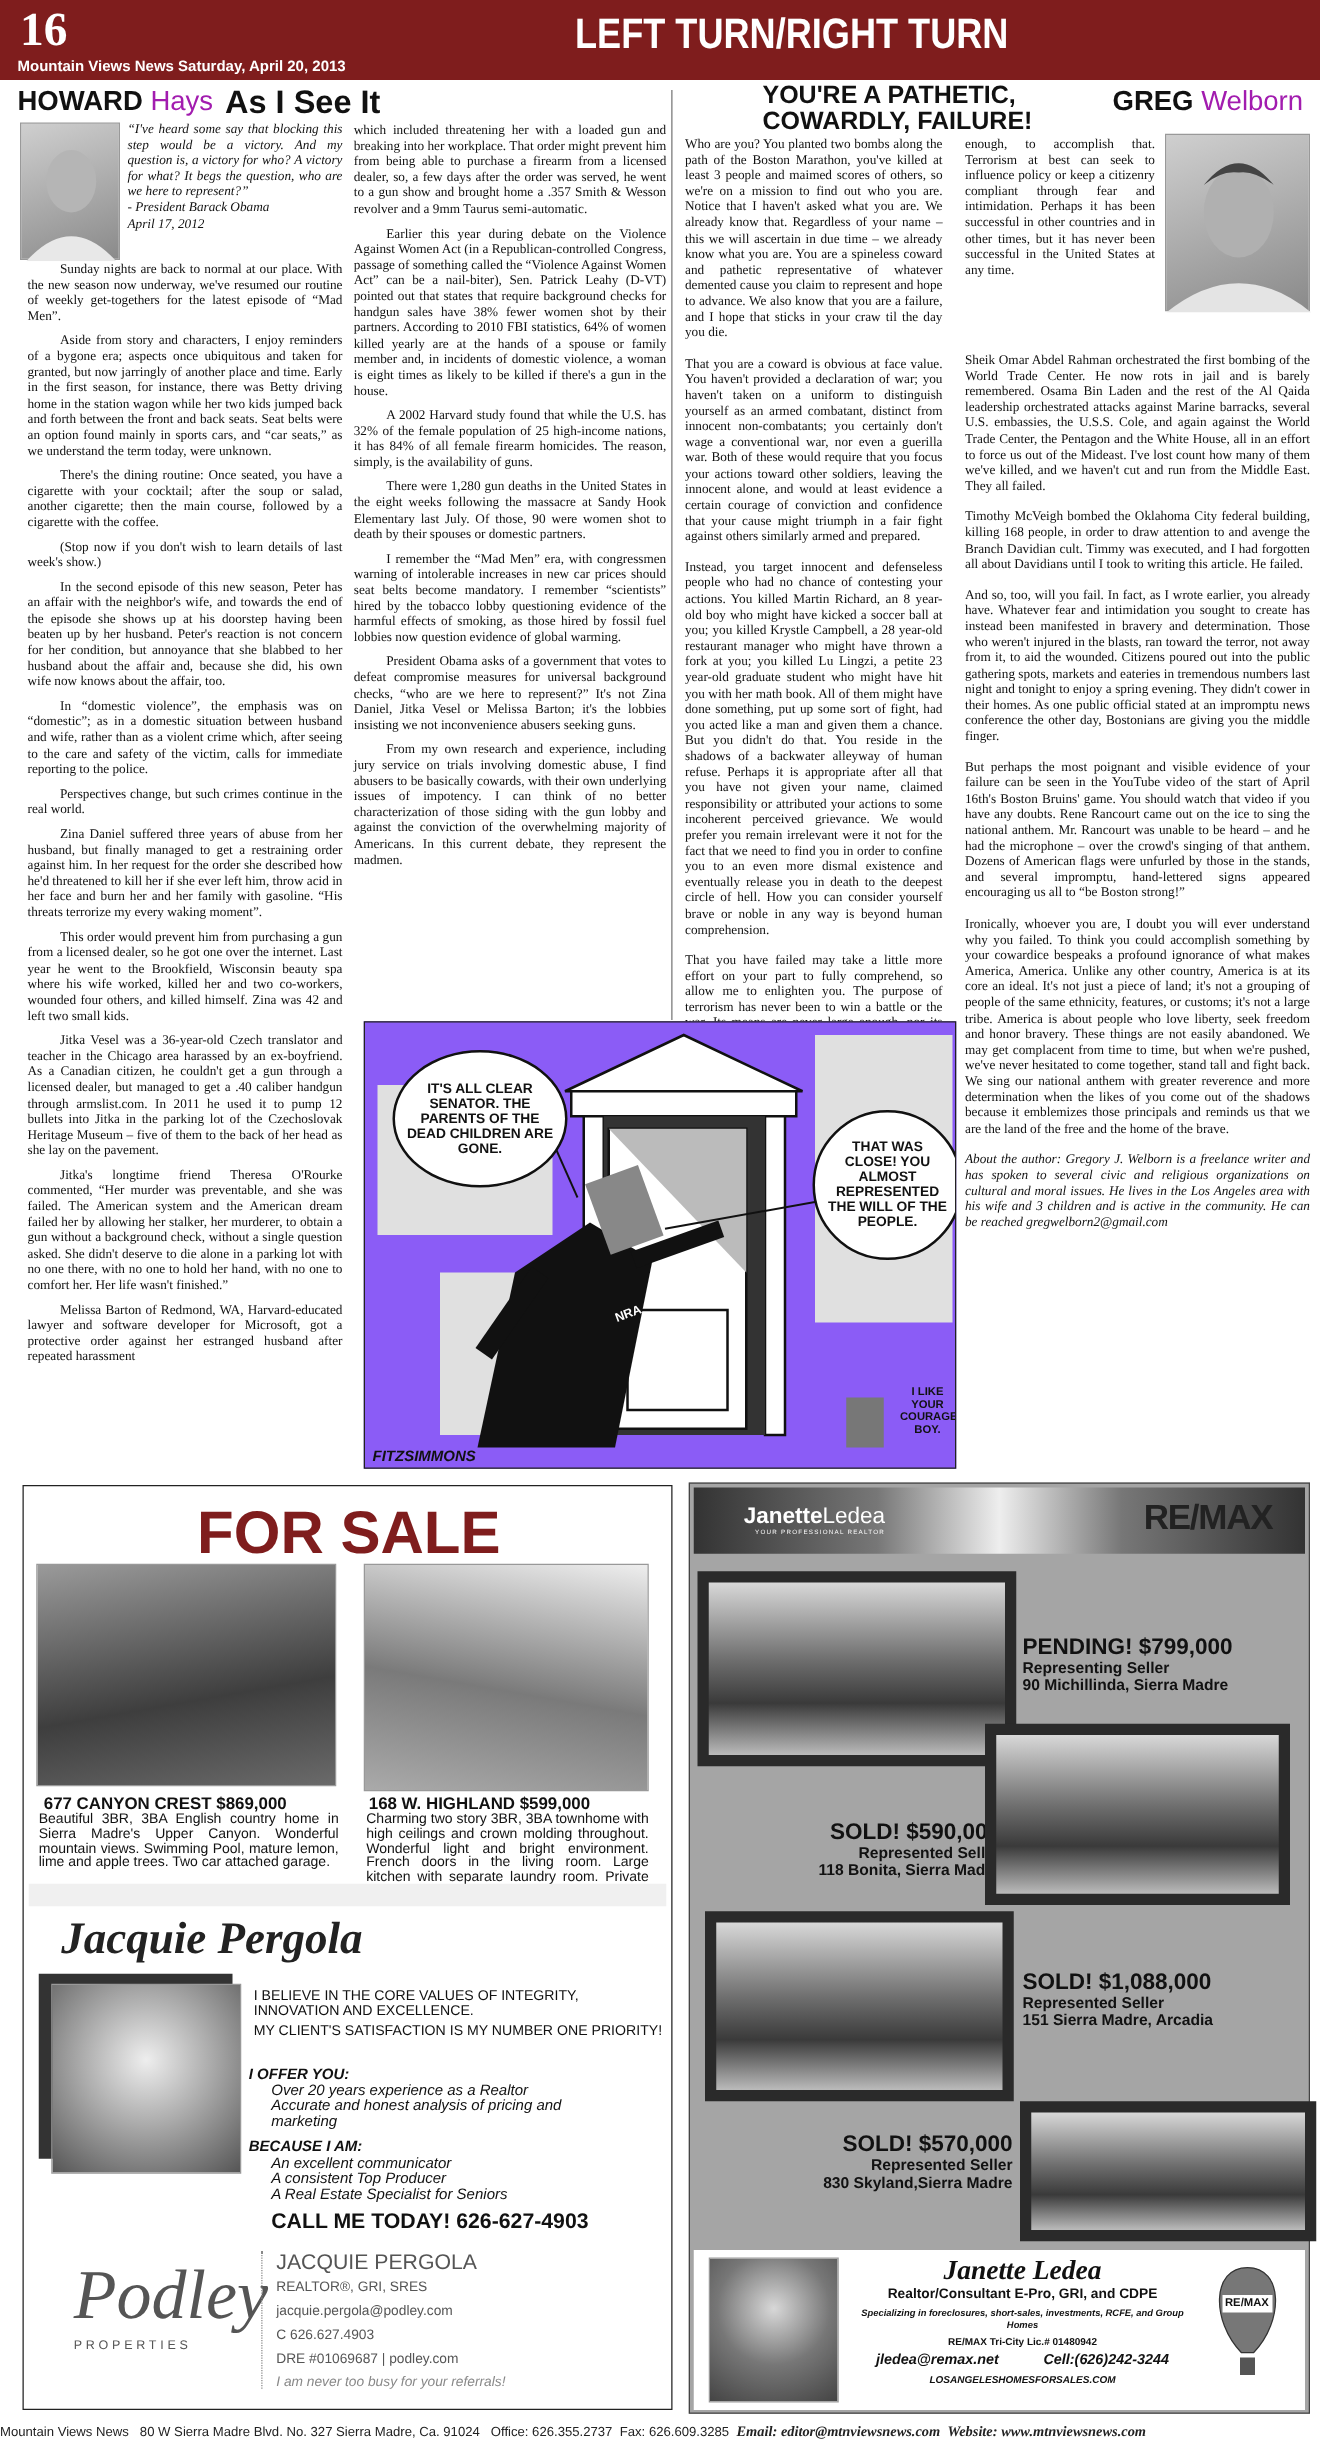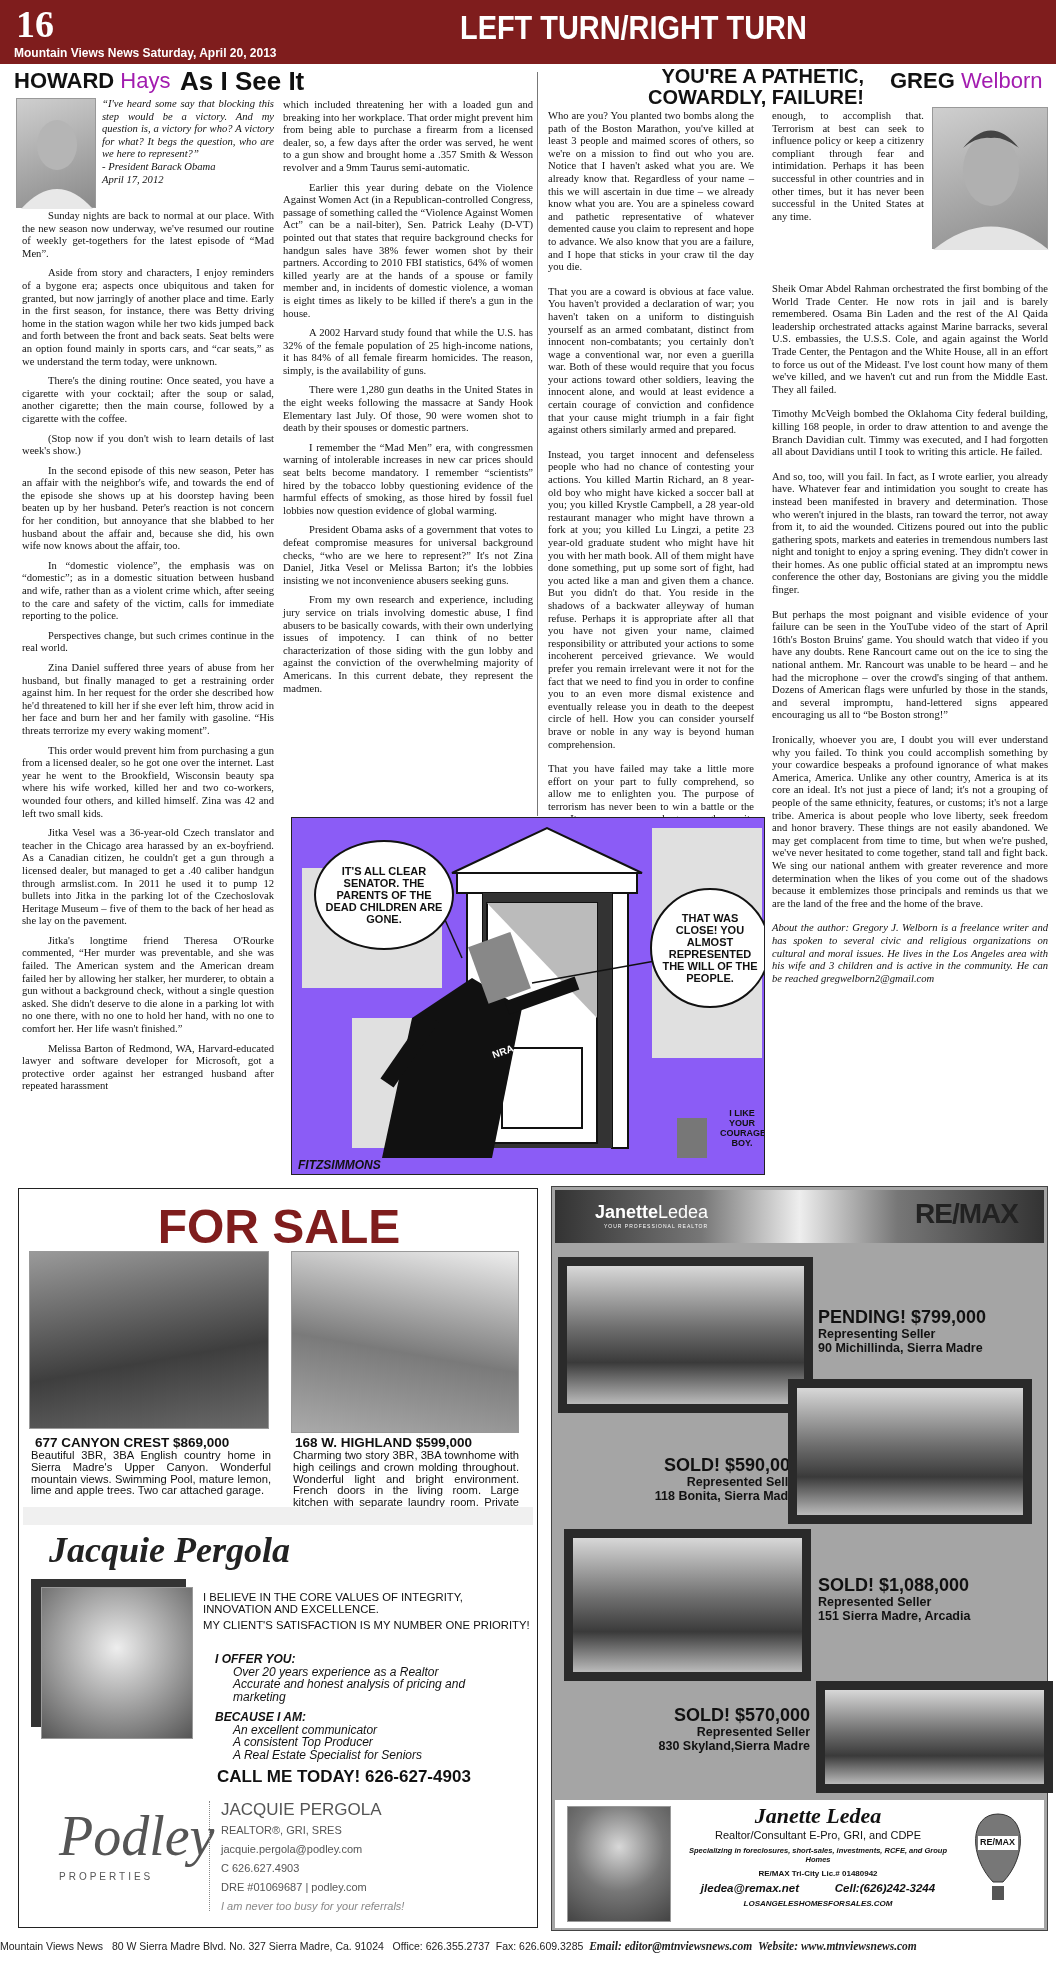--- a/index.html
+++ b/index.html
@@ -81,21 +81,21 @@
   <p class="ind">Earlier this year during debate on the Violence Against Women Act (in a Republican-controlled Congress, passage of something called the “Violence Against Women Act” can be a nail-biter), Sen. Patrick Leahy (D-VT) pointed out that states that require background checks for handgun sales have 38% fewer women shot by their partners.  According to 2010 FBI statistics, 64% of women killed yearly are at the hands of a spouse or family member and, in incidents of domestic violence, a woman is eight times as likely to be killed if there's a gun in the house.</p>
   <p class="ind">A 2002 Harvard study found that while the U.S. has 32% of the female population of 25 high-income nations, it has 84% of all female firearm homicides.  The reason, simply, is the availability of guns.</p>
   <p class="ind">There were 1,280 gun deaths in the United States in the eight weeks following the massacre at Sandy Hook Elementary last July.  Of those, 90 were women shot to death by their spouses or domestic partners.</p>
   <p class="ind">I remember the “Mad Men” era, with congressmen warning of intolerable increases in new car prices should seat belts become mandatory.  I remember “scientists” hired by the tobacco lobby questioning evidence of the harmful effects of smoking, as those hired by fossil fuel lobbies now question evidence of global warming.</p>
   <p class="ind">President Obama asks of a government that votes to defeat compromise measures for universal background checks, “who are we here to represent?”  It's not Zina Daniel, Jitka Vesel or Melissa Barton; it's the lobbies insisting we not inconvenience abusers seeking guns.</p>
   <p class="ind">From my own research and experience, including jury service on trials involving domestic abuse, I find abusers to be basically cowards, with their own underlying issues of impotency.  I can think of no better characterization of those siding with the gun lobby and against the conviction of the overwhelming majority of Americans.  In this current debate, they represent the madmen.</p>
 </div>
 
 <div class="abs vr" style="left:537px;top:72px;width:1px;height:744px"></div>
 
-<div class="abs heading" style="left:610px;top:66px;width:254px;text-align:right;font-size:20px;line-height:21px">
+<div class="abs heading" style="left:610px;top:66px;width:254px;font-size:20px;line-height:21px">
   <div>YOU'RE A PATHETIC,</div>
   <div>COWARDLY, FAILURE!</div>
 </div>
 <div class="abs byline" style="left:890px;top:68px">
   <b>GREG</b>
   <span>Welborn</span>
 </div>
 
 <div class="abs col" style="left:548px;top:110px;width:206px">
   <p style="margin-bottom:12px">Who are you?  You planted two bombs along the path of the Boston Marathon, you've killed at least 3 people and maimed scores of others, so we're on a mission to find out who you are.  Notice that I haven't asked what you are.  We already know that.  Regardless of your name – this we will ascertain in due time – we already know what you are.  You are a spineless coward and pathetic representative of whatever demented cause you claim to represent and hope to advance.  We also know that you are a failure, and I hope that sticks in your craw til the day you die.</p>
@@ -164,21 +164,21 @@
     <div class="listing-desc">Charming two story 3BR, 3BA townhome with high ceilings and crown molding throughout. Wonderful light and bright environment.  French doors in the living room.  Large kitchen with separate laundry room.  Private patio and yard.</div>
   </div>
   <div class="abs" style="left:4px;top:318px;width:510px;height:18px;background:#f0f0f0"></div>
   <div class="abs" style="left:30px;top:340px;font-family:'Liberation Serif',serif;font-style:italic;font-weight:bold;font-size:36px;color:#222">Jacquie Pergola</div>
   <div class="abs" style="left:12px;top:390px;width:155px;height:148px;background:#333"></div>
   <div class="abs photo" style="left:22px;top:398px;width:152px;height:152px;background:radial-gradient(circle at 50% 40%,#eee 0%,#aaa 45%,#555 100%)"></div>
   <div class="abs sans" style="left:184px;top:402px;width:330px;font-size:11.3px;line-height:12px">
     <div style="margin-bottom:4px">I BELIEVE IN THE CORE VALUES OF INTEGRITY, INNOVATION AND EXCELLENCE.</div>
     <div>MY CLIENT'S SATISFACTION IS MY NUMBER ONE PRIORITY!</div>
   </div>
-  <div class="abs sans" style="left:196px;top:464px;width:300px;font-size:12px;line-height:12.5px;font-style:italic">
+  <div class="abs sans" style="left:180px;top:464px;width:300px;font-size:12px;line-height:12.5px;font-style:italic">
     <div style="font-weight:bold">I OFFER YOU:</div>
     <div style="padding-left:18px">Over 20 years experience as a Realtor</div>
     <div style="padding-left:18px;margin-bottom:8px">Accurate and honest analysis of pricing and marketing</div>
     <div style="font-weight:bold">BECAUSE I AM:</div>
     <div style="padding-left:18px">An excellent communicator</div>
     <div style="padding-left:18px">A consistent Top Producer</div>
     <div style="padding-left:18px">A Real Estate Specialist for Seniors</div>
   </div>
   <div class="abs sans" style="left:198px;top:578px;font-size:17px;font-weight:bold">CALL ME TODAY!  626-627-4903</div>
   <div class="abs" style="left:40px;top:612px;width:140px;height:110px">
@@ -238,21 +238,21 @@
     <div class="rm-sub">830 Skyland,Sierra Madre</div>
   </div>
   <div class="abs frame" style="left:264px;top:494px;width:237px;height:112px">
       <div></div>
     </div>
 
   <div class="abs" style="left:3px;top:613px;width:489px;height:128px;background:#fff">
     <div class="abs photo" style="left:12px;top:6px;width:104px;height:116px;background:radial-gradient(circle at 50% 35%,#d8d8d8 0%,#777 50%,#444 100%)"></div>
     <div class="abs" style="left:128px;top:4px;width:270px;text-align:center">
       <div style="font-family:'Liberation Serif',serif;font-style:italic;font-weight:bold;font-size:22px;line-height:24px">Janette Ledea</div>
-      <div class="sans" style="font-weight:normal;font-size:11px;line-height:14px">Realtor/Consultant  E-Pro, GRI, and CDPE</div>
+      <div class="sans" style="font-weight:bold;font-size:11px;line-height:14px">Realtor/Consultant  E-Pro, GRI, and CDPE</div>
       <div class="sans" style="font-weight:bold;font-style:italic;font-size:7.5px;line-height:9px;margin-top:4px">Specializing in foreclosures, short-sales, investments, RCFE, and Group Homes</div>
       <div class="sans" style="font-weight:bold;font-size:8px;margin-top:5px">RE/MAX Tri-City  Lic.# 01480942</div>
       <div class="sans" style="font-weight:bold;font-style:italic;font-size:11.5px;margin-top:4px;display:flex;justify-content:space-around">
         <span>jledea@remax.net</span>
         <span>Cell:(626)242-3244</span>
       </div>
       <div class="sans" style="font-weight:bold;font-style:italic;font-size:8px;margin-top:5px">LOSANGELESHOMESFORSALES.COM</div>
     </div>
     <div class="abs" style="left:414px;top:12px;width:58px;height:100px">
       <svg width="58" height="100">

